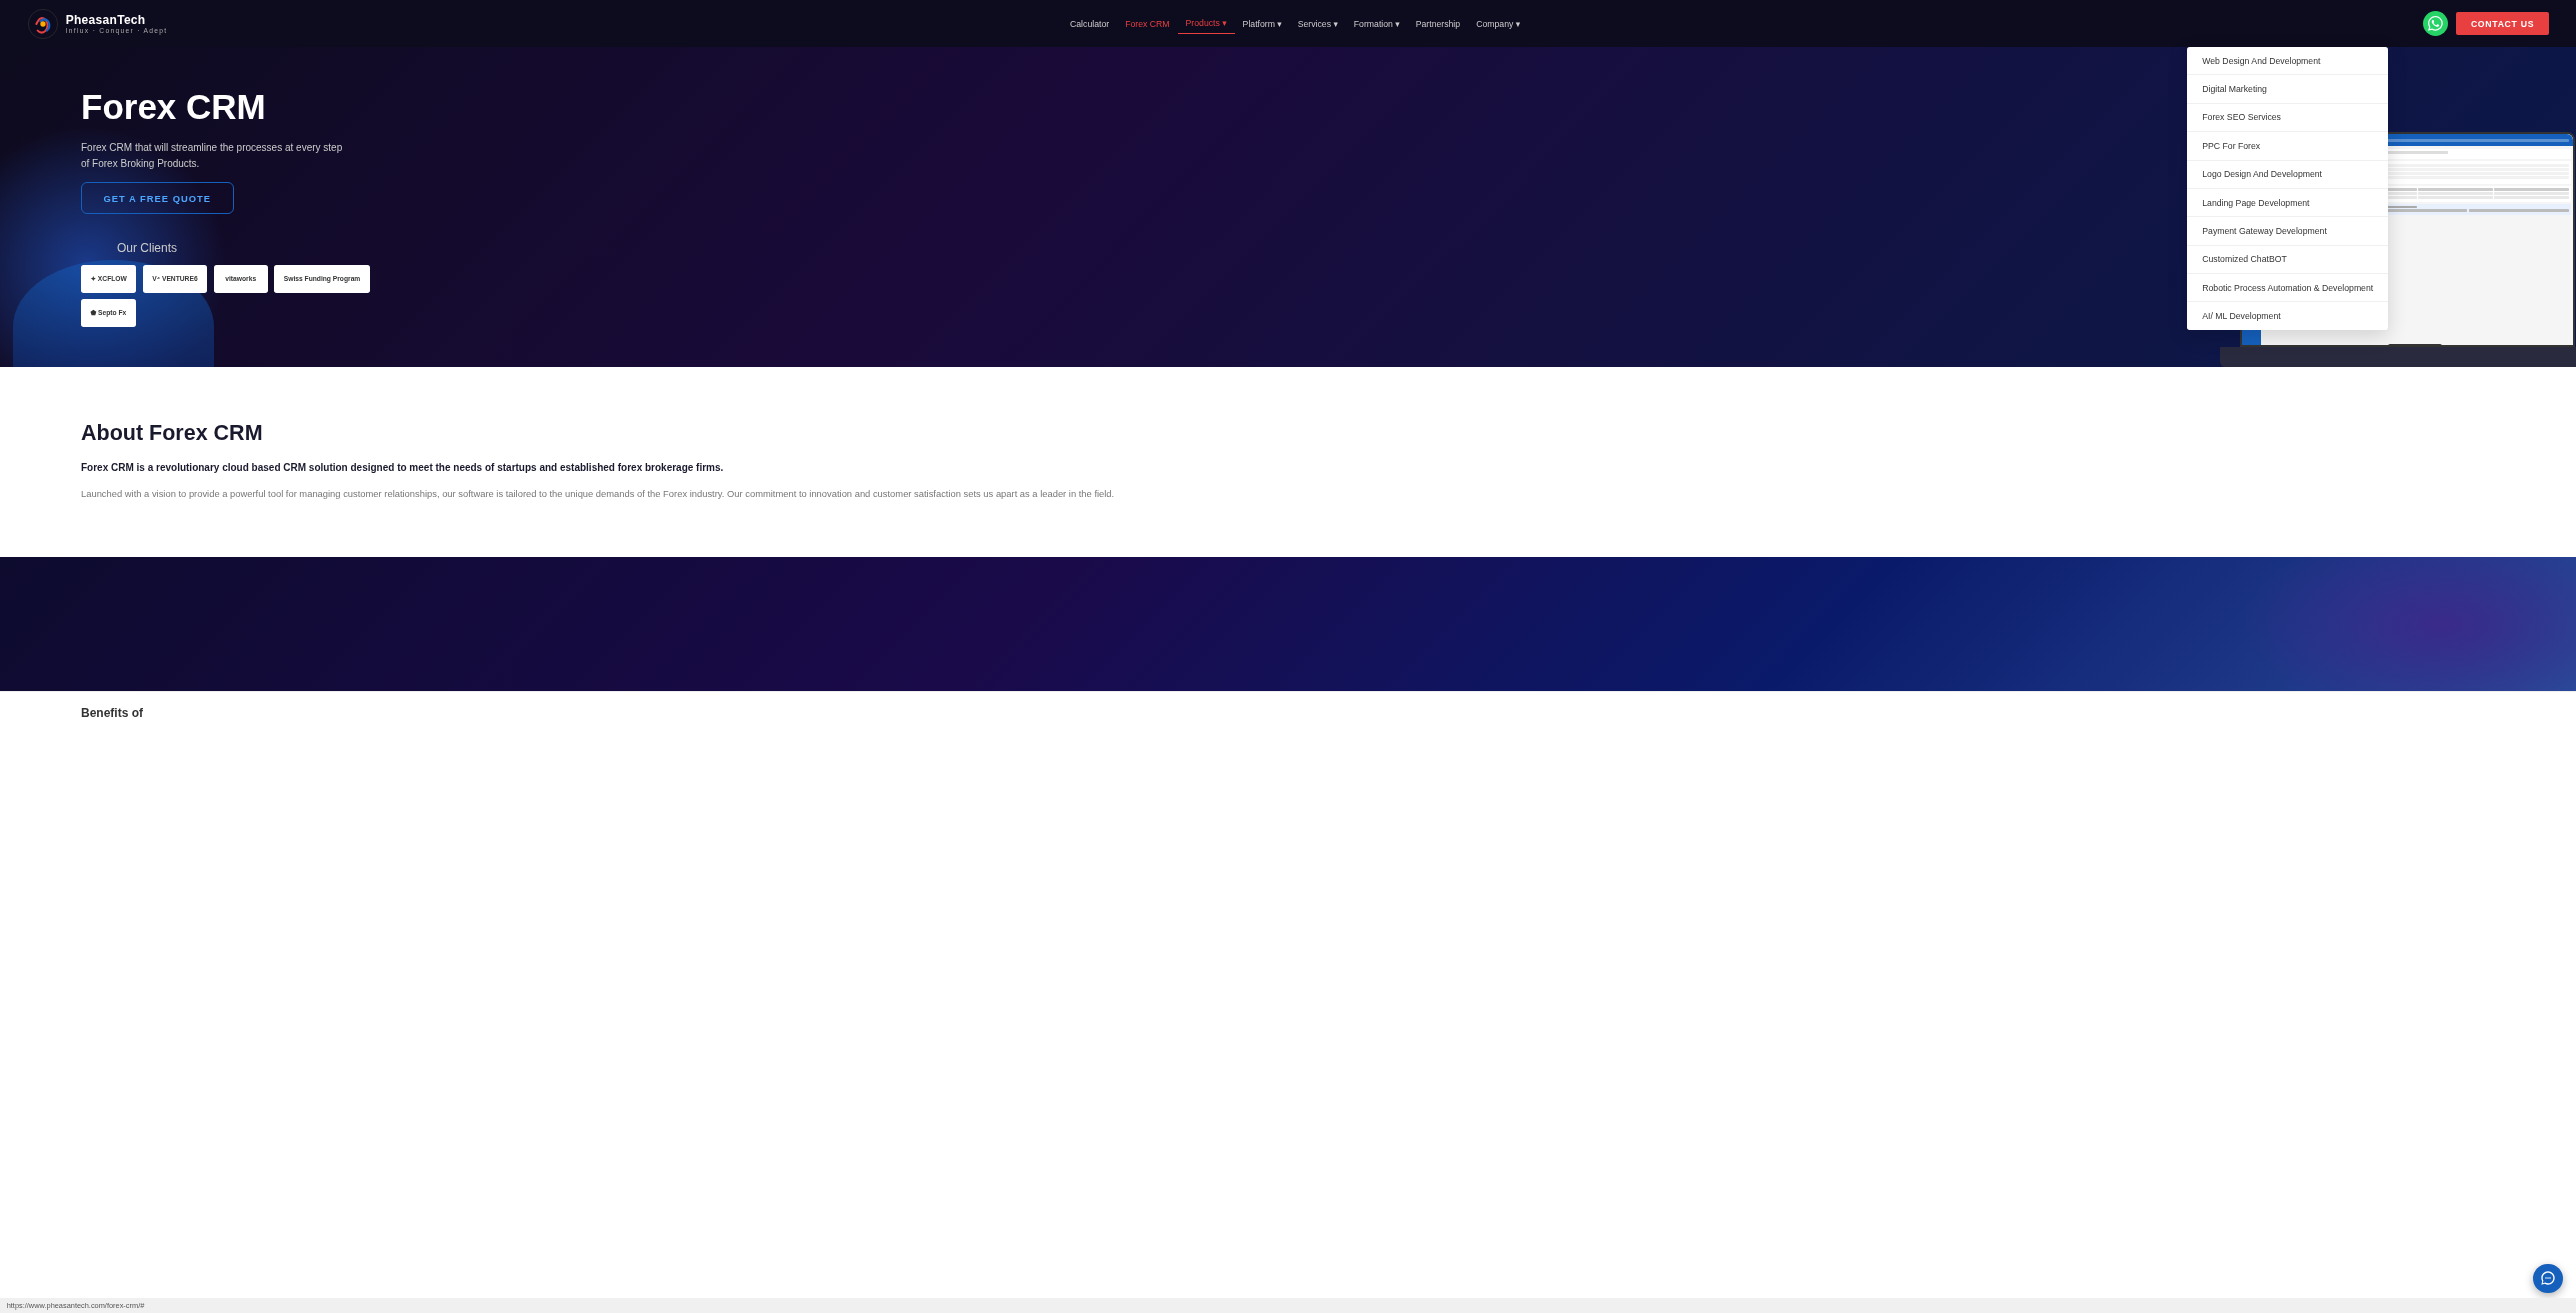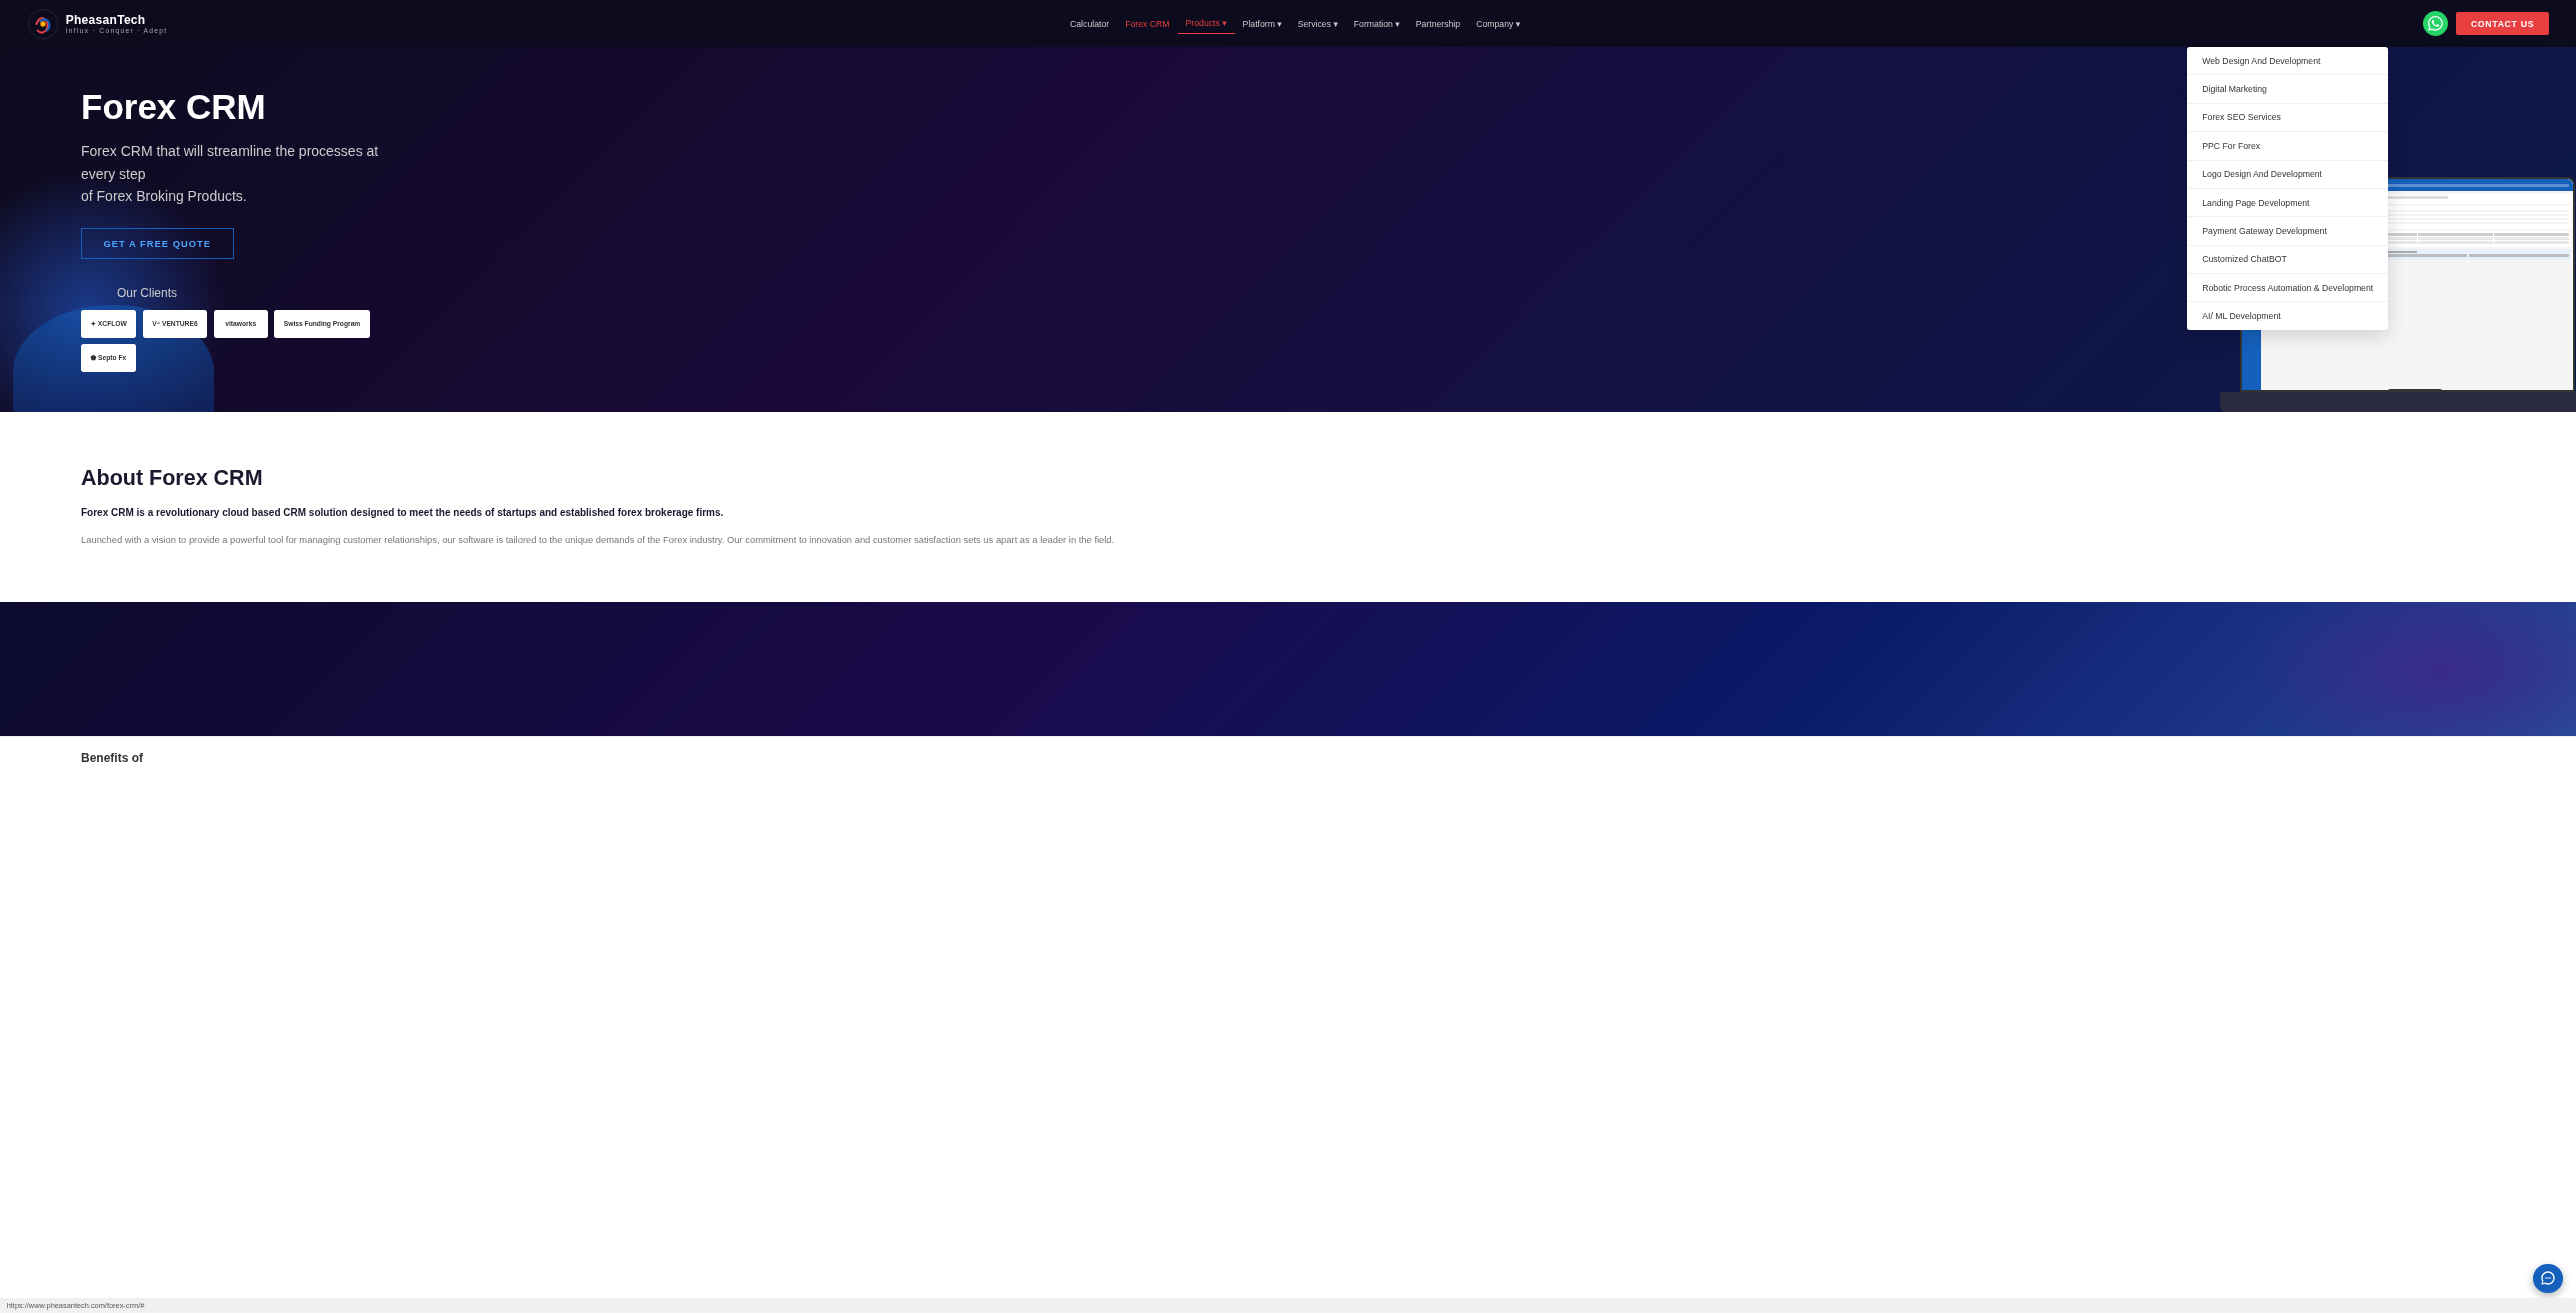--- a/index.html
+++ b/index.html
@@ -120,34 +120,34 @@
       z-index: 10;
     }
     .hero-title {
       color: #fff;
       font-size: 35px;
       font-weight: 800;
       margin-bottom: 13.4px;
     }
     .hero-desc {
       color: #ccc;
-      font-size: 14px;
+      font-size: 10px;
       line-height: 1.6;
-      margin-bottom: 20px;
+      margin-bottom: 10px;
     }
     .hero-cta {
       background: transparent;
       border: 1.3px solid #1560bd;
       color: #4da6ff;
       padding: 9.4px 21.5px;
       font-size: 9.4px;
       font-weight: 700;
       letter-spacing: 1px;
       cursor: pointer;
-      border-radius: 0;
+      border-radius: 6px;
     }
     .clients-section {
       margin-top: 27px;
     }
     .clients-label {
       color: #ccc;
       font-size: 12px;
       margin-bottom: 9.4px;
       margin-left: 36px;
     }

